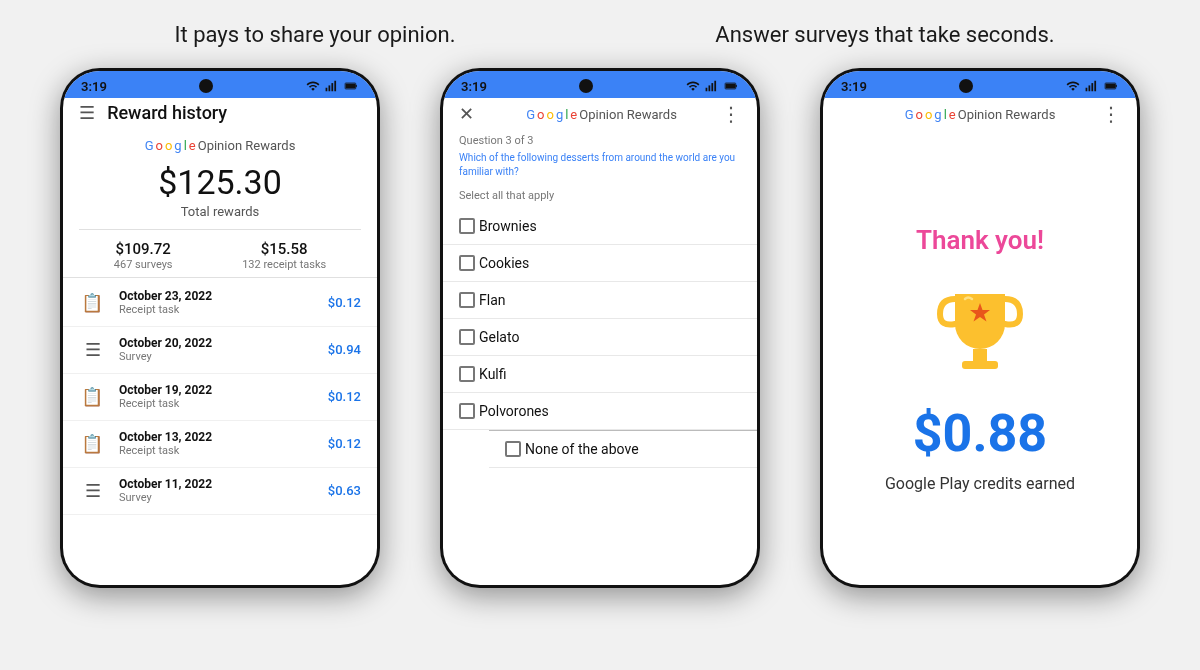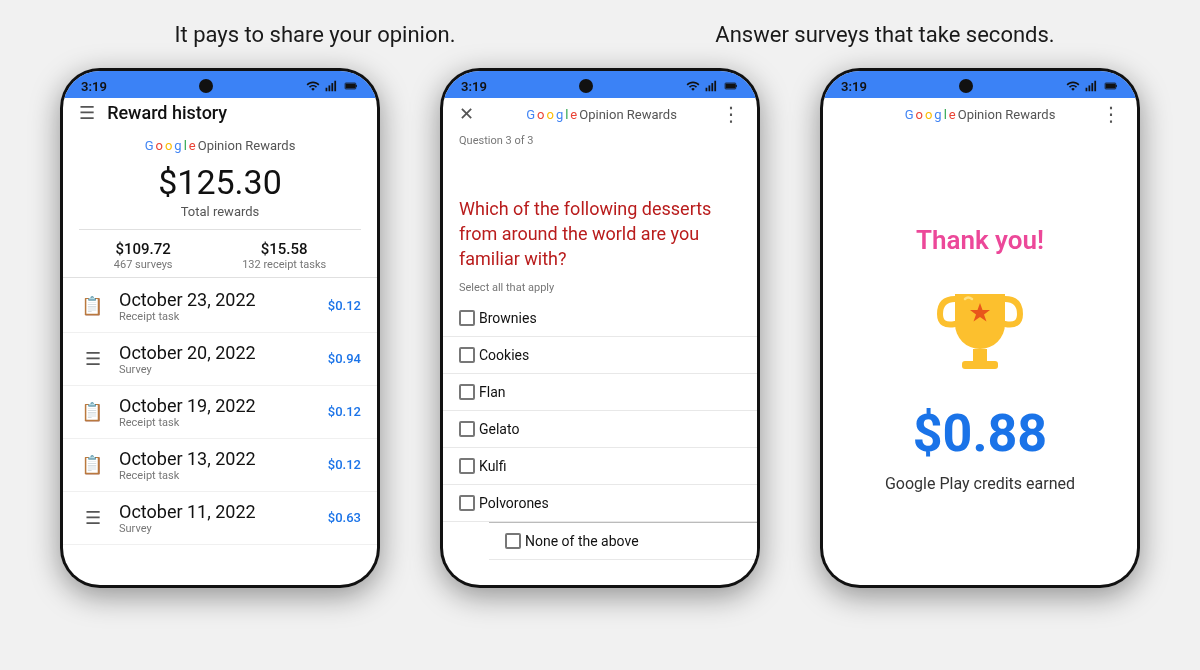--- a/index.html
+++ b/index.html
@@ -176,22 +176,22 @@
       align-items: center;
       justify-content: center;
       color: #555;
       font-size: 18px;
       flex-shrink: 0;
     }
     .p1-item-info {
       flex: 1;
     }
     .p1-item-date {
-      font-size: 18px;
-      font-weight: 400;
+      font-size: 12px;
+      font-weight: 700;
       color: #111;
     }
     .p1-item-type {
       font-size: 11px;
       color: #777;
     }
     .p1-item-amount {
       font-size: 13px;
       font-weight: 500;
       color: #1a73e8;
@@ -215,26 +215,25 @@
     .p2-more {
       font-size: 20px;
       color: #555;
     }
     .p2-question-count {
       font-size: 11px;
       color: #777;
       padding: 0 16px 4px;
     }
     .p2-question-text {
-      font-size: 18px;
-      color: #b91c1c;
+      font-size: 10px;
+      color: #3b82f6;
       padding: 0 16px 10px;
       line-height: 1.4;
       font-weight: 400;
-      margin-top: 45px;
     }
     .p2-select-label {
       font-size: 11px;
       color: #777;
       padding: 0 16px 6px;
     }
     .p2-option {
       display: flex;
       align-items: center;
       padding: 10px 16px;

